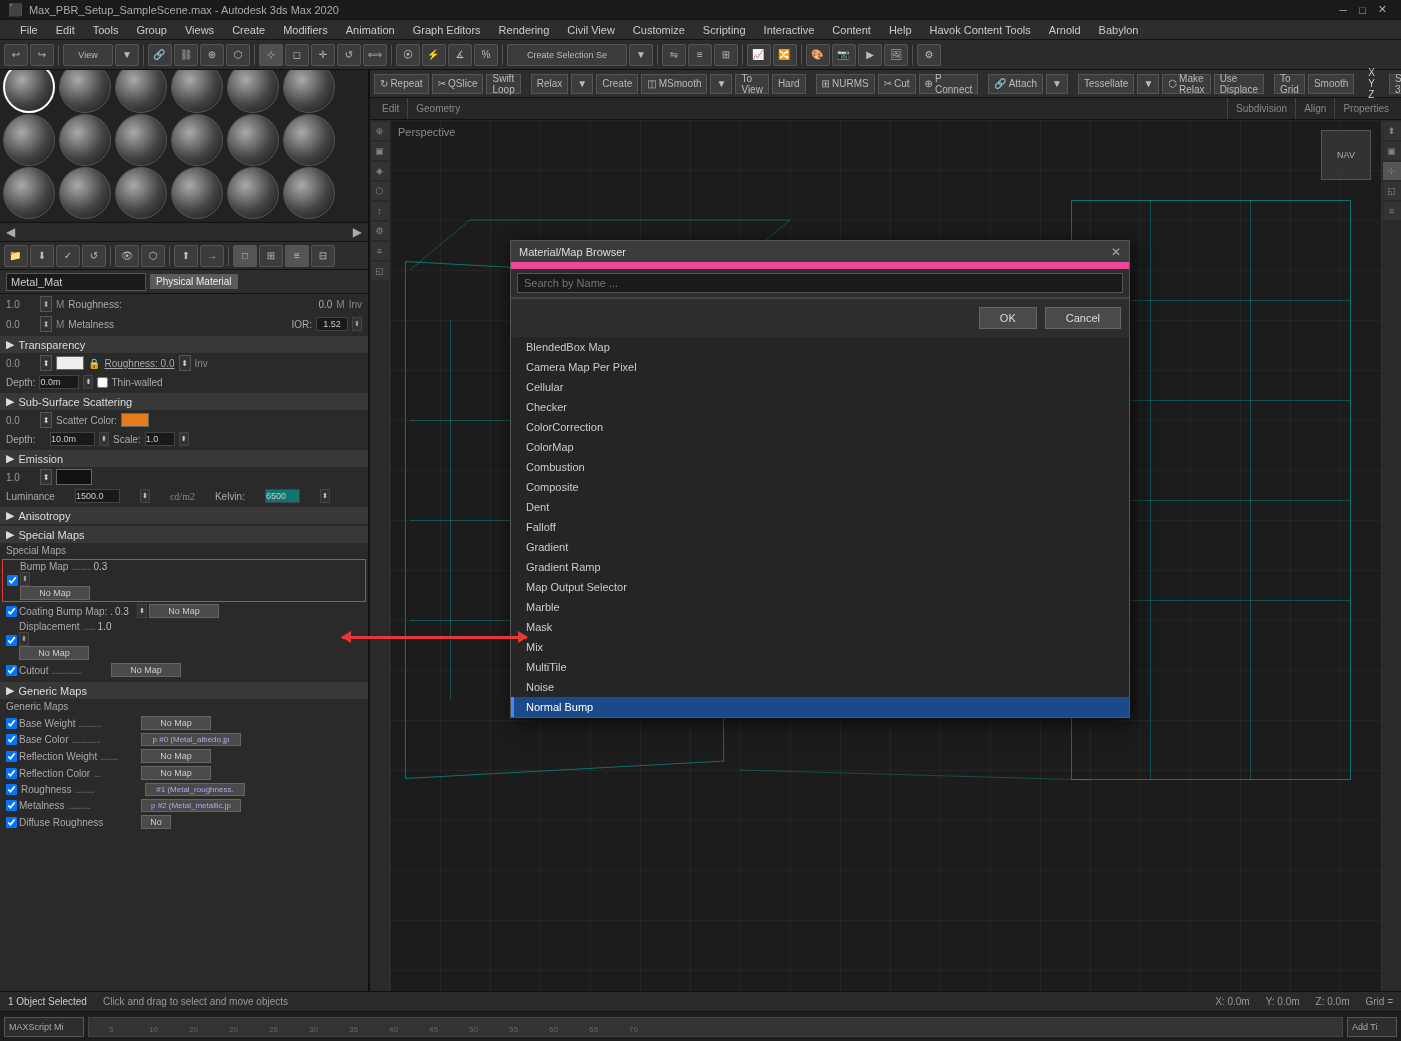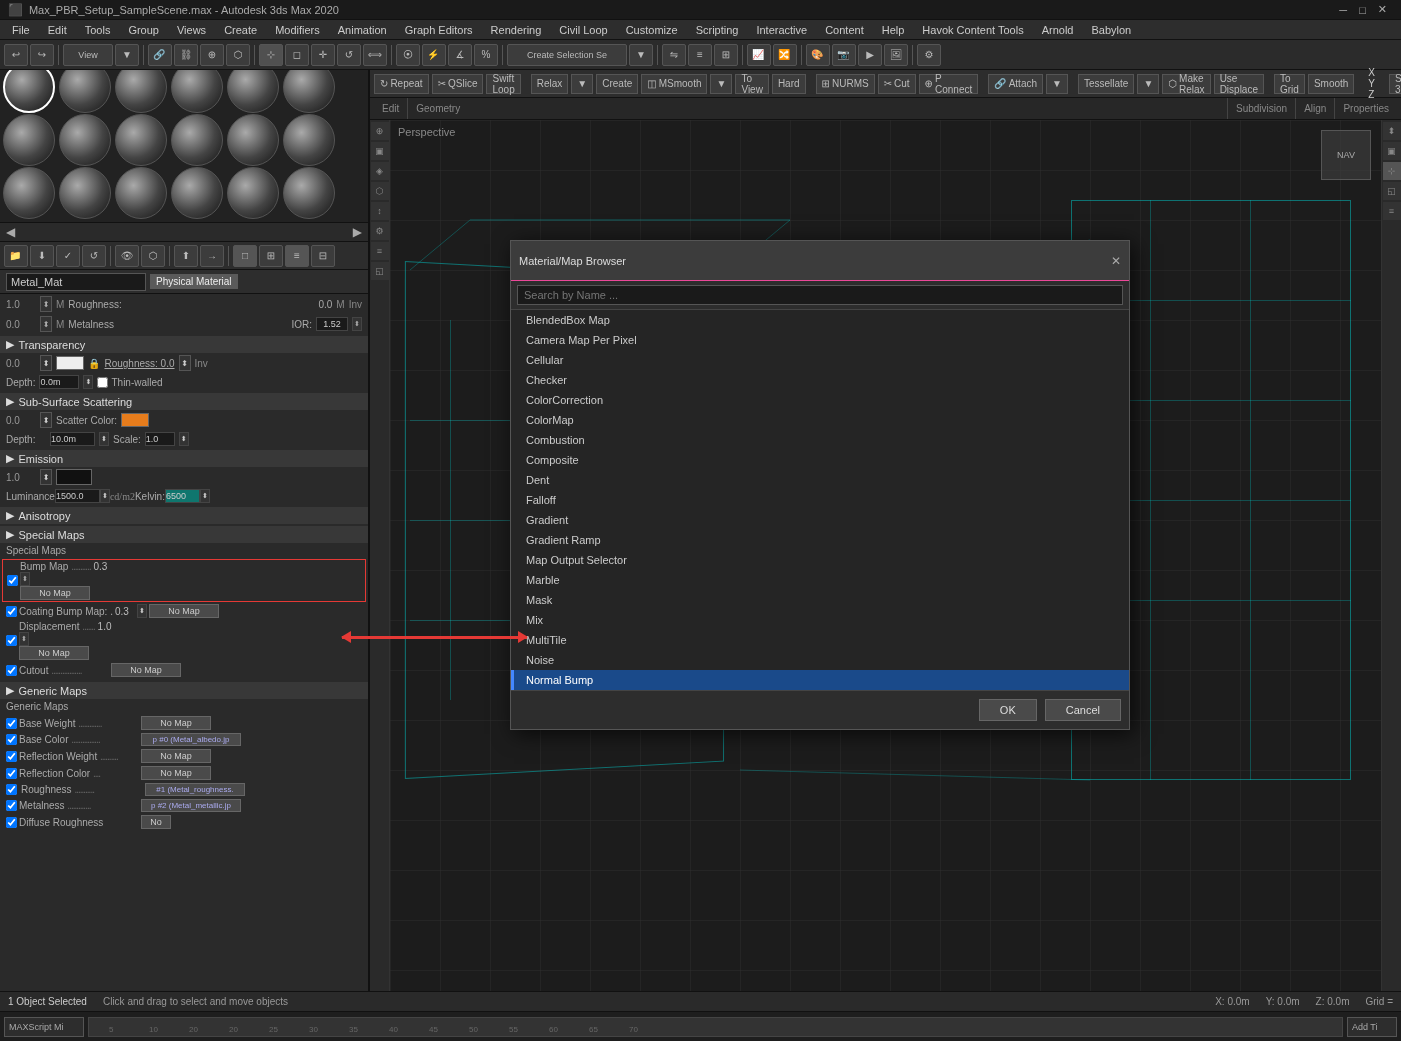--- a/index.html
+++ b/index.html
@@ -25,21 +25,21 @@
       font-size: 11px;
       border-bottom: 1px solid #111;
     }
 
     
     #menu-bar {
       background: #2d2d2d;
       height: 22px;
       display: flex;
       align-items: center;
-      padding: 0 4px;
+      padding: 0 12px;
       border-bottom: 1px solid #111;
       gap: 2px;
     }
     .menu-item {
       padding: 2px 8px;
       cursor: pointer;
       color: #ccc;
       font-size: 11px;
     }
     .tb-btn {
@@ -174,21 +174,21 @@
     <span class="menu-item">File</span>
     <span class="menu-item">Edit</span>
     <span class="menu-item">Tools</span>
     <span class="menu-item">Group</span>
     <span class="menu-item">Views</span>
     <span class="menu-item">Create</span>
     <span class="menu-item">Modifiers</span>
     <span class="menu-item">Animation</span>
     <span class="menu-item">Graph Editors</span>
     <span class="menu-item">Rendering</span>
-    <span class="menu-item">Civil Loop</span>
+    <span class="menu-item">Civil View</span>
     <span class="menu-item">Customize</span>
     <span class="menu-item">Scripting</span>
     <span class="menu-item">Interactive</span>
     <span class="menu-item">Content</span>
     <span class="menu-item">Help</span>
     <span class="menu-item">Havok Content Tools</span>
     <span class="menu-item">Arnold</span>
     <span class="menu-item">Babylon</span>
   </div>
 
@@ -439,21 +439,21 @@
 
       <div style="background:#383838;padding:2px 6px;font-size:11px;color:#ddd;display:flex;align-items:center;gap:4px;margin-top:2px;">
         <span style="cursor:pointer;">▶</span>
         <span>Emission</span>
       </div>
       <div style="display:flex;align-items:center;padding:2px 6px;gap:4px;font-size:10px;">
         <span style="color:#999;min-width:30px;">1.0</span>
         <div style="height:16px;width:12px;background:#333;border:1px solid #555;font-size:8px;cursor:pointer;display:flex;align-items:center;justify-content:center;">⬍</div>
         <div style="width:36px;height:16px;background:#111;border:1px solid #666;cursor:pointer;"></div>
       </div>
-      <div style="display:flex;align-items:center;padding:2px 6px;gap:0;font-size:10px;">
+      <div style="display:flex;align-items:center;padding:2px 6px;gap:20px;font-size:10px;">
         <span style="color:#aaa;">Luminance</span>
         <input type="text" value="1500.0" style="background: rgb(26, 26, 26); border: 1px solid rgb(68, 68, 68); color: rgb(204, 204, 204); width: 45px; height: 14px; font-size: 9px;">
         <div style="height:14px;width:10px;background:#333;border:1px solid #444;font-size:7px;cursor:pointer;display:flex;align-items:center;justify-content:center;">⬍</div>
         <span style="color:#888;font-family:Liberation Serif, serif;">cd/m2</span>
         <span style="color:#aaa;">Kelvin:</span>
         <input type="text" value="6500" style="background: #0f766e; border: 1px solid rgb(68, 68, 68); color: rgb(204, 204, 204); width: 35px; height: 14px; font-size: 9px;">
         <div style="height:14px;width:10px;background:#333;border:1px solid #444;font-size:7px;cursor:pointer;display:flex;align-items:center;justify-content:center;">⬍</div>
       </div>
 
       <div style="background:#383838;padding:2px 6px;font-size:11px;color:#ddd;display:flex;align-items:center;gap:4px;margin-top:2px;">
@@ -635,27 +635,32 @@
         <span style="position:absolute;bottom:2px;left:460px;font-size:8px;color:#666;">60</span>
         <span style="position:absolute;bottom:2px;left:500px;font-size:8px;color:#666;">65</span>
         <span style="position:absolute;bottom:2px;left:540px;font-size:8px;color:#666;">70</span>
       </div>
     </div>
     <div style="width:50px;height:20px;background:#2d2d2d;border:1px solid #555;font-size:9px;color:#aaa;padding:0 4px;display:flex;align-items:center;cursor:pointer;">Add Ti</div>
   </div>
 
   <div id="map-browser">
 
-    <div style="background:#3c3c3c;height:40px;display:flex;align-items:center;justify-content:space-between;padding:0 8px;border-bottom:1px solid #ec4899;cursor:move;">
+    <div style="background:#3c3c3c;height:28px;display:flex;align-items:center;justify-content:space-between;padding:0 8px;border-bottom:7px solid #ec4899;cursor:move;">
       <span style="font-size:11px;color:#ddd;">Material/Map Browser</span>
       <span style="cursor:pointer;color:#aaa;font-size:12px;">✕</span>
     </div>
 
     <div style="padding:4px 6px;border-bottom:1px solid #444;">
       <input type="text" placeholder="Search by Name ..." style="width: 100%; background: rgb(26, 26, 26); border: 1px solid rgb(85, 85, 85); color: rgb(204, 204, 204); padding: 3px 6px; font-size: 11px; box-sizing: border-box;">
+    </div>
+
+    <div style="display:flex;align-items:center;justify-content:flex-end;padding:8px;border-top:1px solid #444;gap:8px;background:#2d2d2d;">
+      <button class="dialog-btn">OK</button>
+      <button class="dialog-btn">Cancel</button>
     </div>
 
     <div style="height:380px;overflow-y:auto;background:#252525;">
 
       <div class="map-list-item">BlendedBox Map</div>
       <div class="map-list-item">Camera Map Per Pixel</div>
       <div class="map-list-item">Cellular</div>
       <div class="map-list-item">Checker</div>
       <div class="map-list-item">ColorCorrection</div>
       <div class="map-list-item">ColorMap</div>
@@ -667,25 +672,20 @@
       <div class="map-list-item">Gradient Ramp</div>
       <div class="map-list-item">Map Output Selector</div>
       <div class="map-list-item">Marble</div>
       <div class="map-list-item">Mask</div>
       <div class="map-list-item">Mix</div>
       <div class="map-list-item">MultiTile</div>
       <div class="map-list-item">Noise</div>
       <div class="map-list-item selected" style="position:relative;">Normal Bump</div>
 
     </div>
-
-    <div style="display:flex;align-items:center;justify-content:flex-end;padding:8px;border-top:1px solid #444;gap:8px;background:#2d2d2d;">
-      <button class="dialog-btn">OK</button>
-      <button class="dialog-btn">Cancel</button>
-    </div>
   </div>
 
   <div style="position:absolute;top:636px;left:342px;width:185px;height:3px;background:#e53935;z-index:1001;">
     <div style="position:absolute;right:-1px;top:-5px;border-left:10px solid #e53935;border-top:6px solid transparent;border-bottom:6px solid transparent;"></div>
     <div style="position:absolute;left:-1px;top:-5px;border-right:10px solid #e53935;border-top:6px solid transparent;border-bottom:6px solid transparent;"></div>
   </div>
 
 </div>
 
 </body></html>

